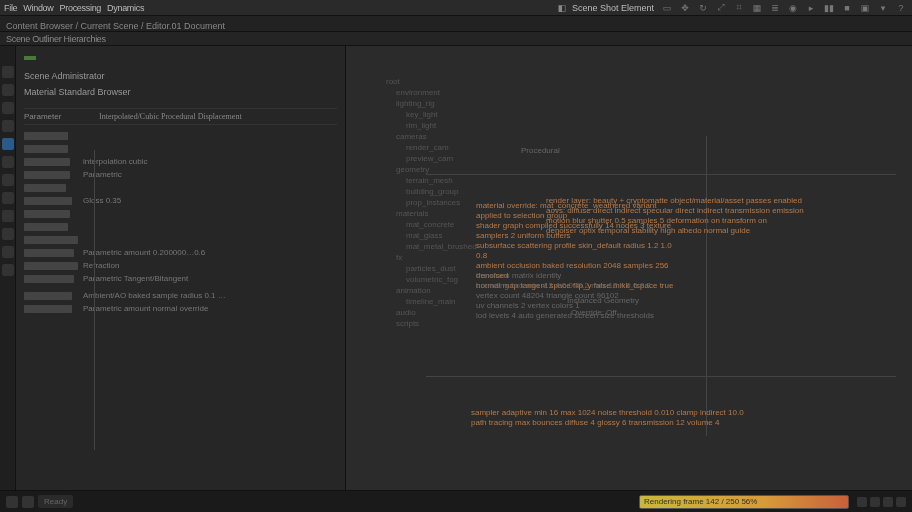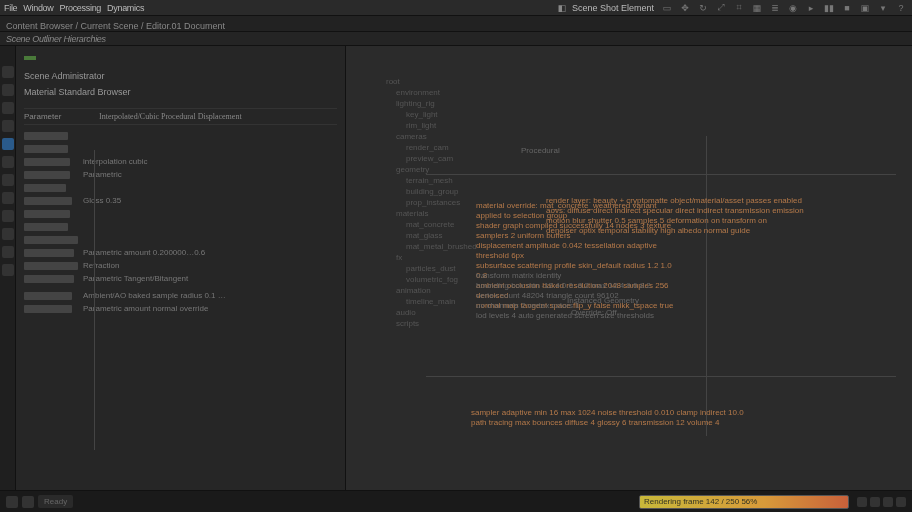--- a/index.html
+++ b/index.html
@@ -5,21 +5,21 @@
 * { margin: 0; padding: 0; box-sizing: border-box; font-family: "Segoe UI", Tahoma, sans-serif; }
 body { width: 912px; height: 512px; background: #1a1a1a; color: #aaa; overflow: hidden; font-size: 9px; }
 .menubar { height: 16px; background: #2a2a2a; border-bottom: 1px solid #111; display: flex; align-items: center; padding: 0 4px; gap: 6px; }
 .menubar .menu-left { display: flex; gap: 6px; }
 .menubar .menu-left span { color: #bbb; font-size: 9px; letter-spacing: -0.3px; }
 .menubar .menu-spacer { flex: 1; }
 .menubar .menu-center { display: flex; align-items: center; gap: 4px; color: #bbb; font-size: 9px; }
 .menubar .icon { width: 12px; height: 12px; display: inline-flex; align-items: center; justify-content: center; color: #888; }
 .menubar .menu-right { display: flex; gap: 4px; align-items: center; }
 .menubar .ticon { width: 14px; height: 12px; display: inline-flex; align-items: center; justify-content: center; color: #777; font-size: 9px; }
-.subheader { height: 14px; background: #242424; border-bottom: 1px solid #111; display: flex; align-items: center; padding: 0 6px; font-style: italic; }
+.subheader { height: 14px; background: #242424; border-bottom: 1px solid #111; display: flex; align-items: center; padding: 0 6px; }
 .subheader span { color: #888; font-size: 9px; letter-spacing: -0.3px; }
 .workspace { display: flex; height: 460px; }
 .icon-rail { width: 16px; background: #1f1f1f; border-right: 1px solid #111; display: flex; flex-direction: column; align-items: center; padding-top: 20px; gap: 6px; }
 .icon-rail .rail-icon { width: 12px; height: 12px; background: #333; border-radius: 2px; }
 .icon-rail .rail-icon.active { background: #2a5a8a; }
 .icon-rail .rail-icon.green { background: #2a6a4a; }
 .left-panel { width: 330px; background: #262626; border-right: 1px solid #111; padding: 6px 8px; overflow: hidden; }
 .lp-green { width: 12px; height: 4px; background: #4a7a3a; margin: 4px 0 8px; }
 .lp-section { color: #999; font-size: 9px; padding: 3px 0; }
 .lp-headers { display: flex; gap: 20px; margin-top: 8px; border-top: 1px solid #333; border-bottom: 1px solid #333; padding: 3px 0; }
@@ -215,21 +215,20 @@
 
     <div class="cp-ruler-v" style="left:360px; top:90px; height:300px;"></div>
     <div class="cp-ruler-h" style="left:80px; top:128px; width:470px;"></div>
     <div class="cp-ruler-h" style="left:80px; top:330px; width:470px;"></div>
 
     <div class="cp-block cp-gray" style="left:175px; top:100px;">Procedural</div>
 
     <div class="cp-block cp-orange" id="oblock-a" style="left:130px; top:155px; width:200px;">
         <div>material override: mat_concrete_weathered variant applied to selection group</div>
         <div>shader graph compiled successfully 14 nodes 3 texture samplers 2 uniform buffers</div>
-        <div>displacement amplitude 0.042 tessellation adaptive threshold 6px</div>
         <div>subsurface scattering profile skin_default radius 1.2 1.0 0.8</div>
         <div>ambient occlusion baked resolution 2048 samples 256 denoised</div>
         <div>normal map tangent space flip_y false mikk_tspace true</div>
       </div>
     <div class="cp-block cp-gray" id="gblock-a" style="left:130px; top:225px; width:200px;">
         <div>transform matrix identity</div>
         <div>bounding box min -12.4 0.0 -8.2 max 12.4 9.6 8.2</div>
         <div>vertex count 48204 triangle count 96102</div>
         <div>uv channels 2 vertex colors 1</div>
         <div>lod levels 4 auto generated screen size thresholds</div>

